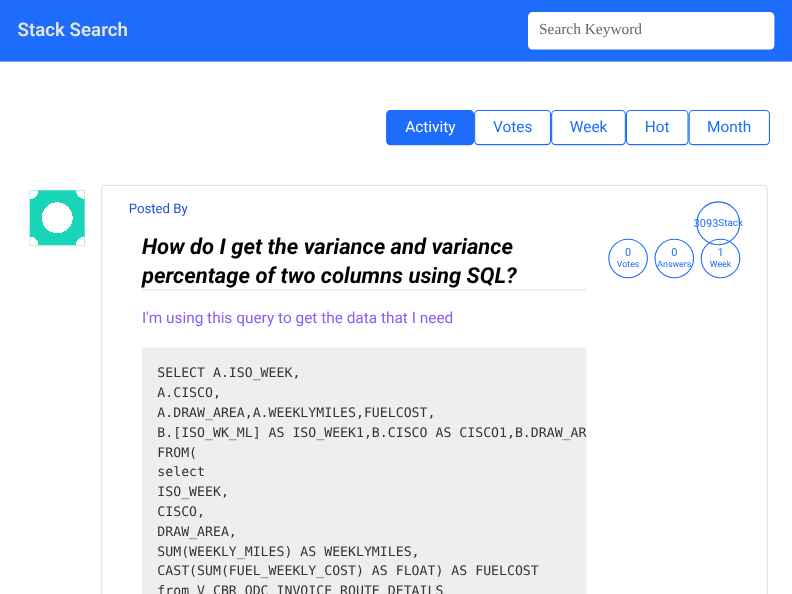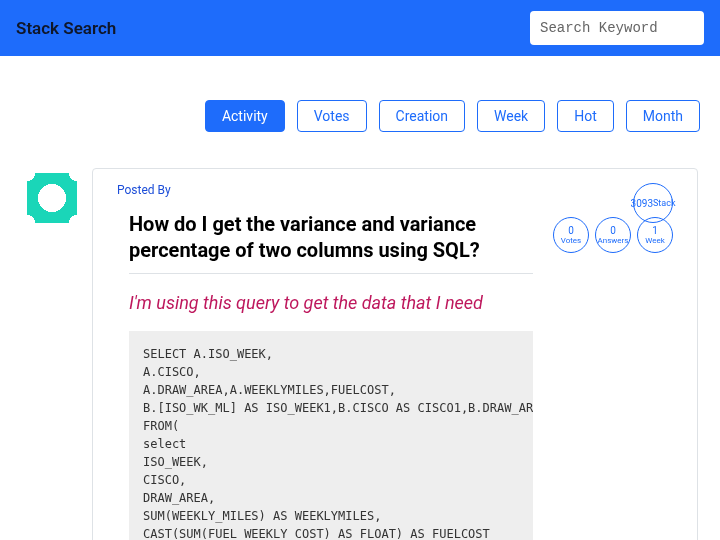--- a/index.html
+++ b/index.html
@@ -6,42 +6,41 @@
     body { font-family: -apple-system, BlinkMacSystemFont, "Segoe UI", Roboto, sans-serif; background: #fff; }
     
     .header {
       background: #1e6cfb;
       height: 56px;
       display: flex;
       align-items: center;
       padding: 0 16px;
     }
     .brand {
-      color: #0f172a;
+      color: #e5e5e5;
       font-size: 17px;
       font-weight: 600;
     }
     .search-box {
       margin-left: auto;
       background: #fff;
       border-radius: 4px;
       height: 34px;
-      width: 174px;
+      width: 224px;
       padding: 0 10px;
       border: none;
       font-size: 14px;
-      font-family: Liberation Mono, monospace;
+      font-family: Liberation Serif, serif;
     }
     .search-box::placeholder { color: #666; }
     
     .content { padding: 44px 10px 0 10px; }
     
     .tabs {
       display: flex;
-      gap: 12px;
       justify-content: flex-end;
       margin-right: 10px;
       margin-bottom: 36px;
     }
     .tab {
       padding: 7px 16px;
       border: 1px solid #1e6cfb;
       border-radius: 4px;
       background: #fff;
       color: #1e6cfb;
@@ -106,24 +105,24 @@
     .post-body {
       padding: 0 24px 0 36px;
       display: flex;
       gap: 20px;
     }
     .main-col { flex: 1; min-width: 0; }
     .title {
       font-size: 20px;
       font-weight: 700;
       line-height: 1.3;
-      margin-bottom: 10px;
+      font-style: italic;
     }
     .divider { border: none; border-top: 1px solid #dee2e6; margin-bottom: 18px; }
-    .intro { font-size: 18px; color: #be185d; margin-bottom: 18px; font-style: italic; }
+    .intro { font-size: 14px; color: #8b5cf6; margin-bottom: 18px; }
     .code {
       background: #eee;
       padding: 14px;
       font-family: "Consolas", "Menlo", monospace;
       font-size: 12px;
       line-height: 1.5;
       color: #333;
       white-space: pre;
       overflow: hidden;
     }
@@ -152,21 +151,20 @@
 
 <div class="header">
   <div class="brand">Stack Search</div>
   <input class="search-box" placeholder="Search Keyword" style="">
 </div>
 
 <div class="content">
   <div class="tabs">
     <button class="tab active">Activity</button>
     <button class="tab">Votes</button>
-    <button class="tab">Creation</button>
     <button class="tab">Week</button>
     <button class="tab">Hot</button>
     <button class="tab">Month</button>
   </div>
 
   <div class="post-container">
     <div class="avatar"></div>
 
     <div class="post-header">
       <div class="posted-by-label">Posted By</div>

